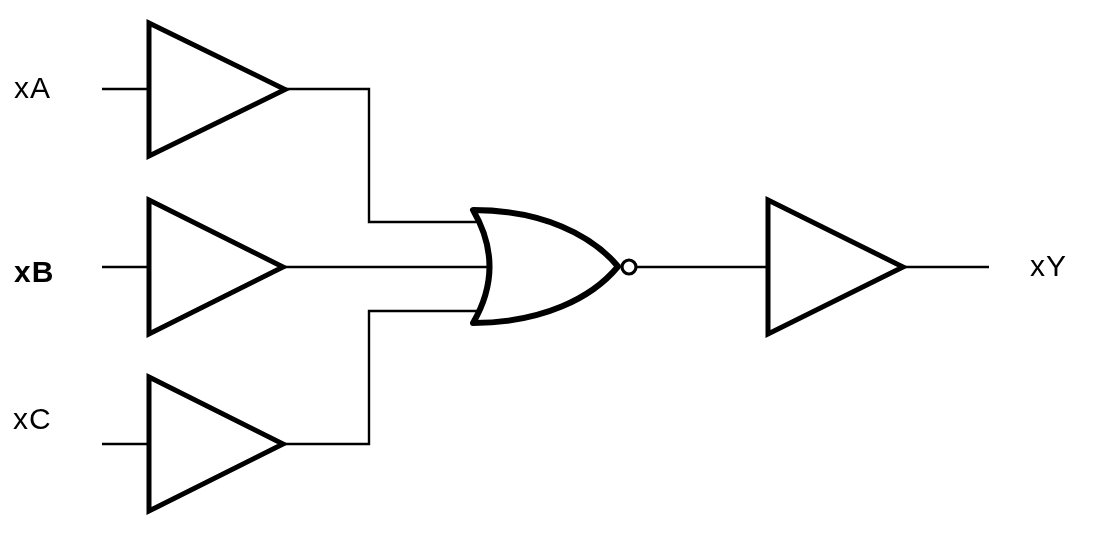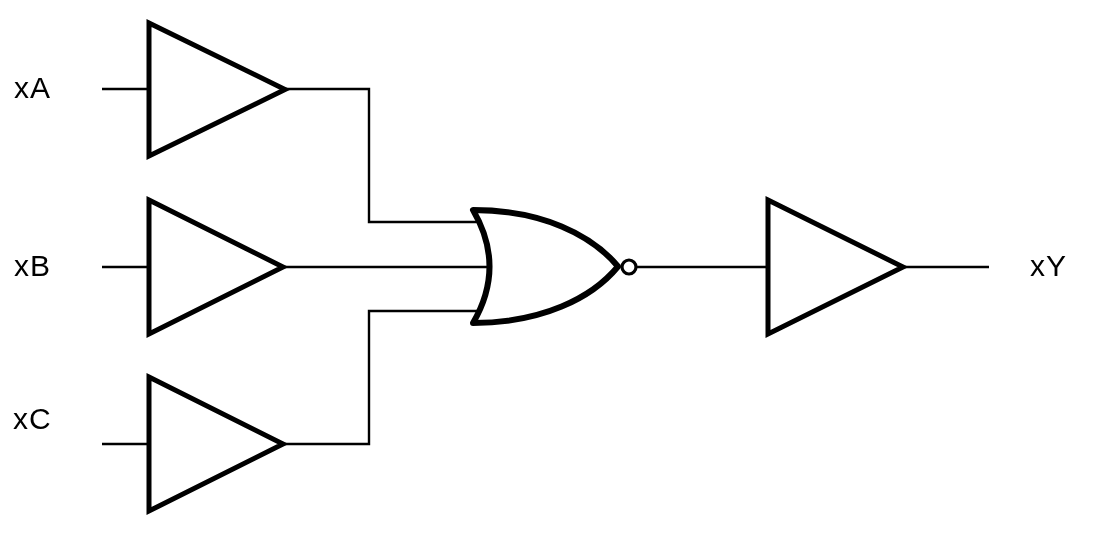--- a/index.html
+++ b/index.html
@@ -27,21 +27,21 @@
     position: absolute;
     height: 32px;
     line-height: 32px;
     font-size: 30px;
     color: #000000;
     letter-spacing: 1px;
     white-space: nowrap;
     user-select: none;
   }
   #label-xa { left: 14px;   top: 72px;  }
-  #label-xb { left: 14px;   top: 250px; }
+  #label-xb { left: 14px;   top: 256px; font-weight: bold; }
   #label-xc { left: 13px;   top: 403px; }
   #label-xy { left: 1030px; top: 250px; }
 </style>
 </head>
 <body>
 
 <div id="stage">
 
   <svg id="circuit-svg" viewBox="0 0 1100 537" xmlns="http://www.w3.org/2000/svg">
 

